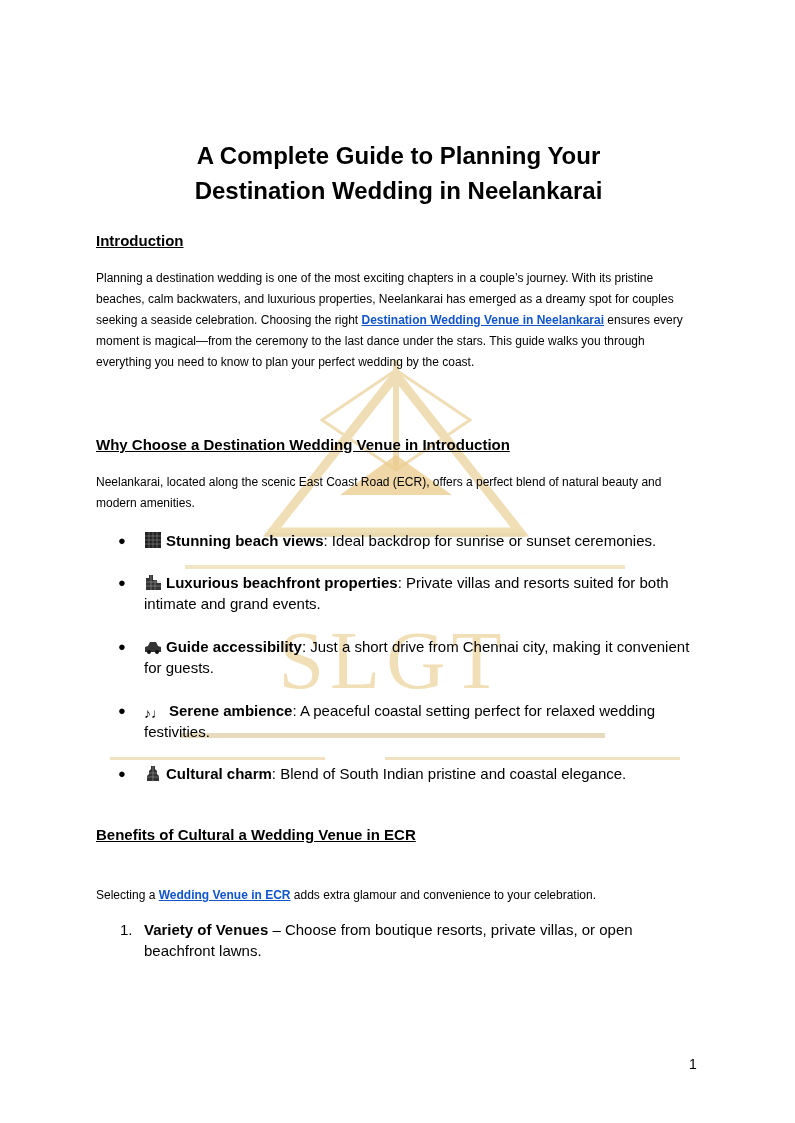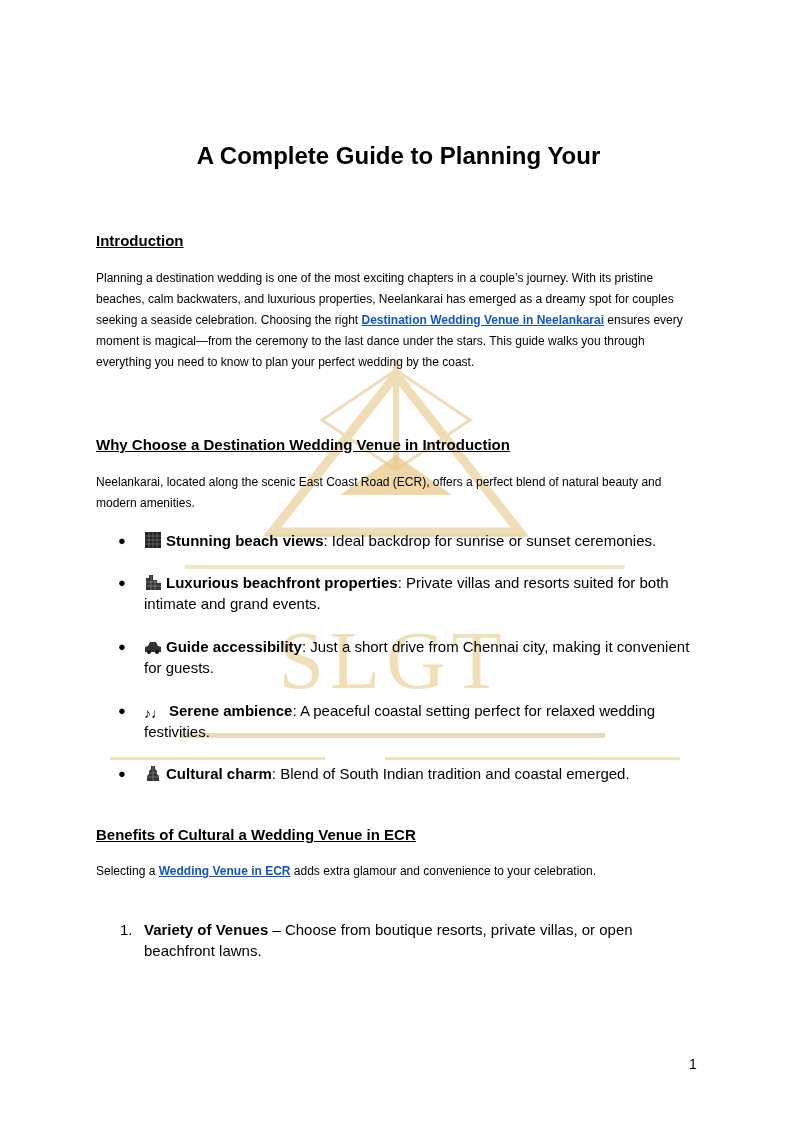--- a/index.html
+++ b/index.html
@@ -38,20 +38,21 @@
   <text x="393" y="688" text-anchor="middle" font-family="'Liberation Serif', serif" font-size="82" fill="#ecd29a" opacity="0.7" letter-spacing="6">SLGT</text>
   <rect x="180" y="733" width="425" height="5" fill="#dcc89a" opacity="0.65"></rect>
   <rect x="110" y="757" width="215" height="3" fill="#e8d4a8" opacity="0.7"></rect>
   <rect x="385" y="757" width="295" height="3" fill="#e8d4a8" opacity="0.7"></rect>
 </svg>
 
 <div class="page">
 
   <div class="title">
     <div>A Complete Guide to Planning Your</div>
+    <div>Destination Wedding in Neelankarai</div>
   </div>
 
   <div class="h" style="top:231px">Introduction</div>
 
   <div class="p" style="top:268px">
     <span>Planning a destination wedding is one of the most exciting chapters in a couple’s journey. With its pristine beaches, calm backwaters, and luxurious properties, Neelankarai has emerged as a dreamy spot for couples seeking a seaside celebration. Choosing the right </span><a class="link" href="#">Destination Wedding Venue in Neelankarai</a><span> ensures every moment is magical—from the ceremony to the last dance under the stars. This guide walks you through everything you need to know to plan your perfect wedding by the coast.</span>
   </div>
 
   <div class="h" style="top:435px">Why Choose a Destination Wedding Venue in Introduction</div>
 
@@ -110,27 +111,27 @@
   <div class="li" style="top:763px">
     <span class="bullet">●</span>
     <div class="body">
       <svg class="emoji" viewBox="0 0 18 16">
           <path d="M3 16 V11 L5 9 V6 L7 4 V1 H11 V4 L13 6 V9 L15 11 V16 Z" fill="#333"></path>
           <g stroke="#999" stroke-width="0.6">
             <line x1="3" y1="12" x2="15" y2="12"></line>
             <line x1="5" y1="8" x2="13" y2="8"></line>
             <line x1="9" y1="1" x2="9" y2="16"></line>
           </g>
-        </svg><b>Cultural charm</b><span>: Blend of South Indian tradition and coastal emerged.</span>
+        </svg><b>Cultural charm</b><span>: Blend of South Indian pristine and coastal elegance.</span>
     </div>
   </div>
 
   <div class="h" style="top:825px">Benefits of Cultural a Wedding Venue in ECR</div>
 
-  <div class="p" style="top:861px">
+  <div class="p" style="top:885px">
     <span>Selecting a </span><a class="link" href="#">Wedding Venue in ECR</a><span> adds extra glamour and convenience to your celebration.</span>
   </div>
 
   <div class="li" style="top:919px">
     <span class="num">1.</span>
     <div class="body">
       <b>Variety of Venues</b><span> – Choose from boutique resorts, private villas, or open beachfront lawns.</span>
     </div>
   </div>
 

